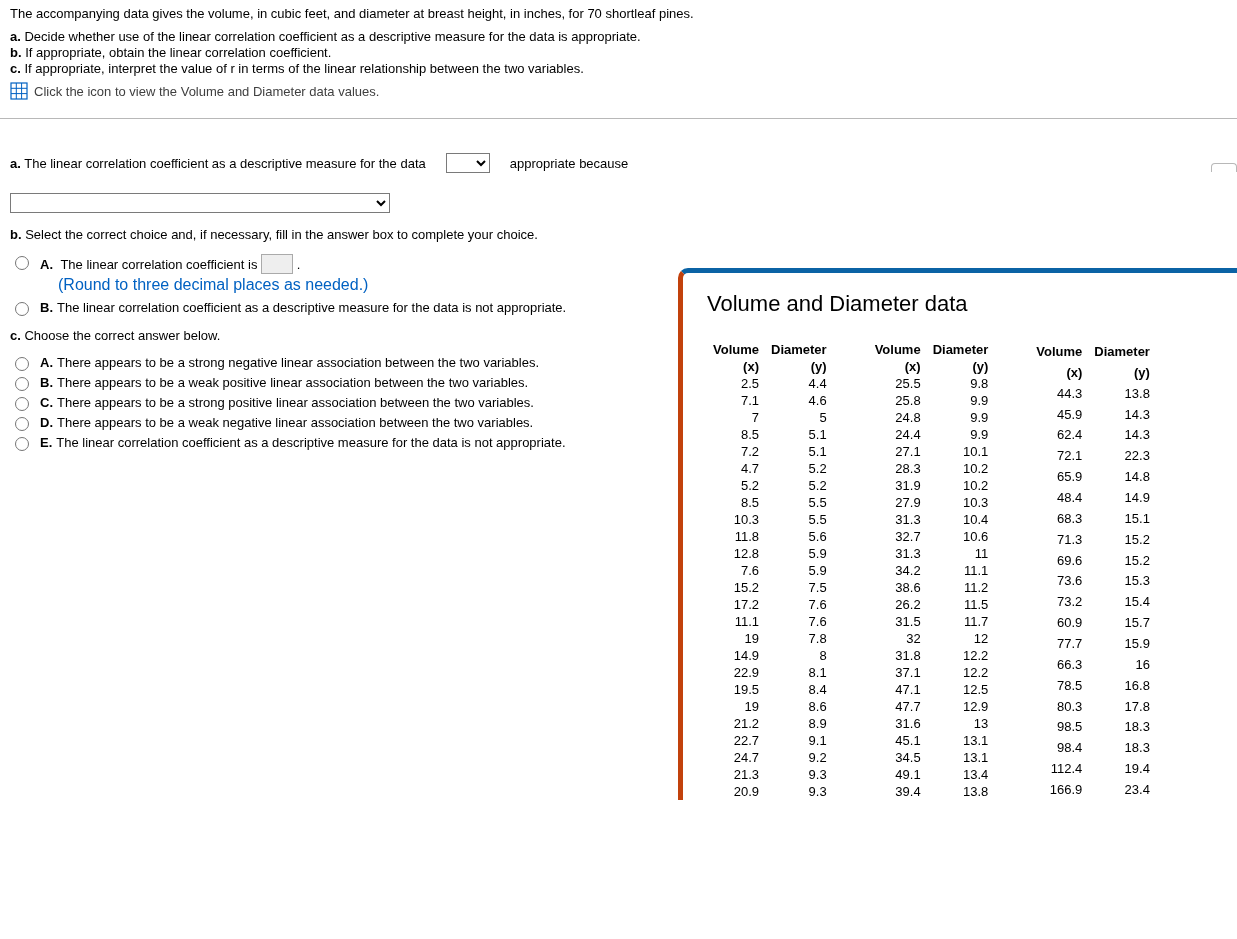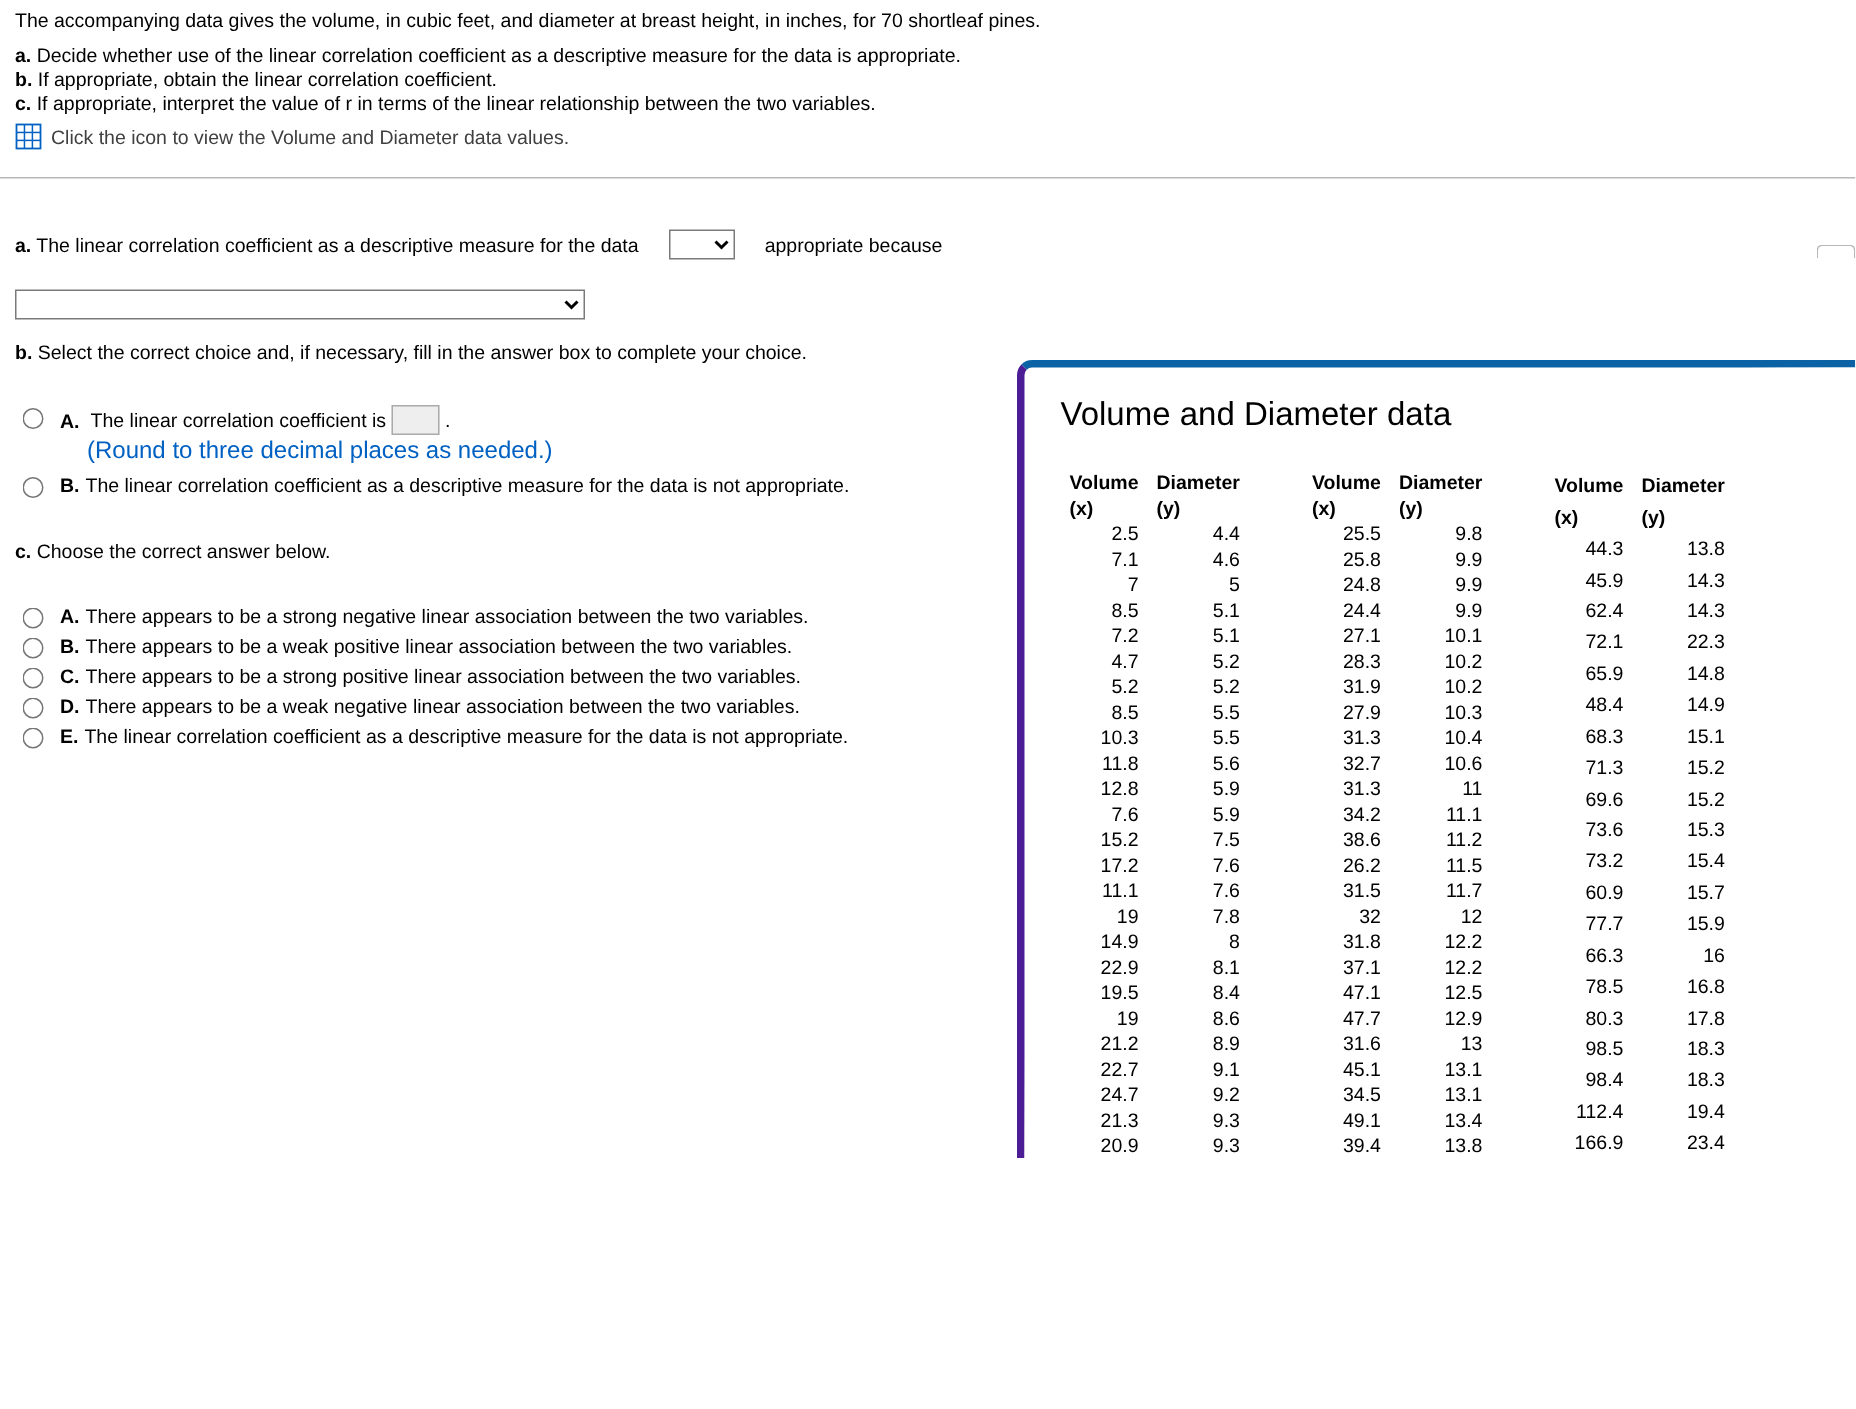--- a/index.html
+++ b/index.html
@@ -15,28 +15,28 @@
   .rowA{display:flex;align-items:center;flex-wrap:wrap;gap:20px;margin-bottom:14px}
   select.drop{border:1px solid #7a7a7a;background:#fff;font-size:12px;height:20px}
   select.drop1{width:44px}
   select.drop2{width:380px}
   .choice{display:flex;align-items:flex-start;gap:8px;margin:4px 0}
   .choice input[type=radio]{margin-top:2px;accent-color:#0061c2;width:14px;height:14px}
   .choice .lbl{display:inline}
   .letter{font-weight:bold;margin-right:4px}
   .hint{color:#0061c2;margin-left:48px;font-size:16px;margin-top:-2px;margin-bottom:6px}
   .small-input{width:26px;height:16px;border:1px solid #aaa;background:#eee;vertical-align:baseline}
-  .section{margin-top:28px}
-  .panel{position:absolute;top:240px;right:0;width:530px;background:#fff;border-top:5px solid #0b63a5;border-left:5px solid #4c1d95;border-top-left-radius:10px;padding:18px 0 0 24px}
+  .section{margin-top:12px}
+  .panel{position:absolute;top:268px;right:0;width:530px;background:#fff;border-top:5px solid #0b63a5;border-left:5px solid #c2410c;border-top-left-radius:10px;padding:18px 0 0 24px}
   .panel h2{font-weight:normal;font-size:22px;margin:0 0 24px 0;color:#000}
   .data-cols{display:flex;gap:36px}
   table.dt{border-collapse:collapse;font-size:13px}
   table.dt th{font-weight:bold;padding:1px 6px;text-align:center}
   table.dt td{padding:1px 6px;text-align:right}
-  table.dt td.c, table.dt th.c{text-align:left}
+  table.dt td.c, table.dt th.c{text-align:right}
   .left-col{max-width:700px}
   .page{position:relative;min-height:939px}
   
   .notch{position:absolute;top:163px;right:0;width:24px;height:8px;border:1px solid #b8b8b8;border-bottom:none;border-radius:4px 4px 0 0;background:#fff}
 </style>
 </head>
 <body>
 <div class="page">
 <div class="wrap">
 

